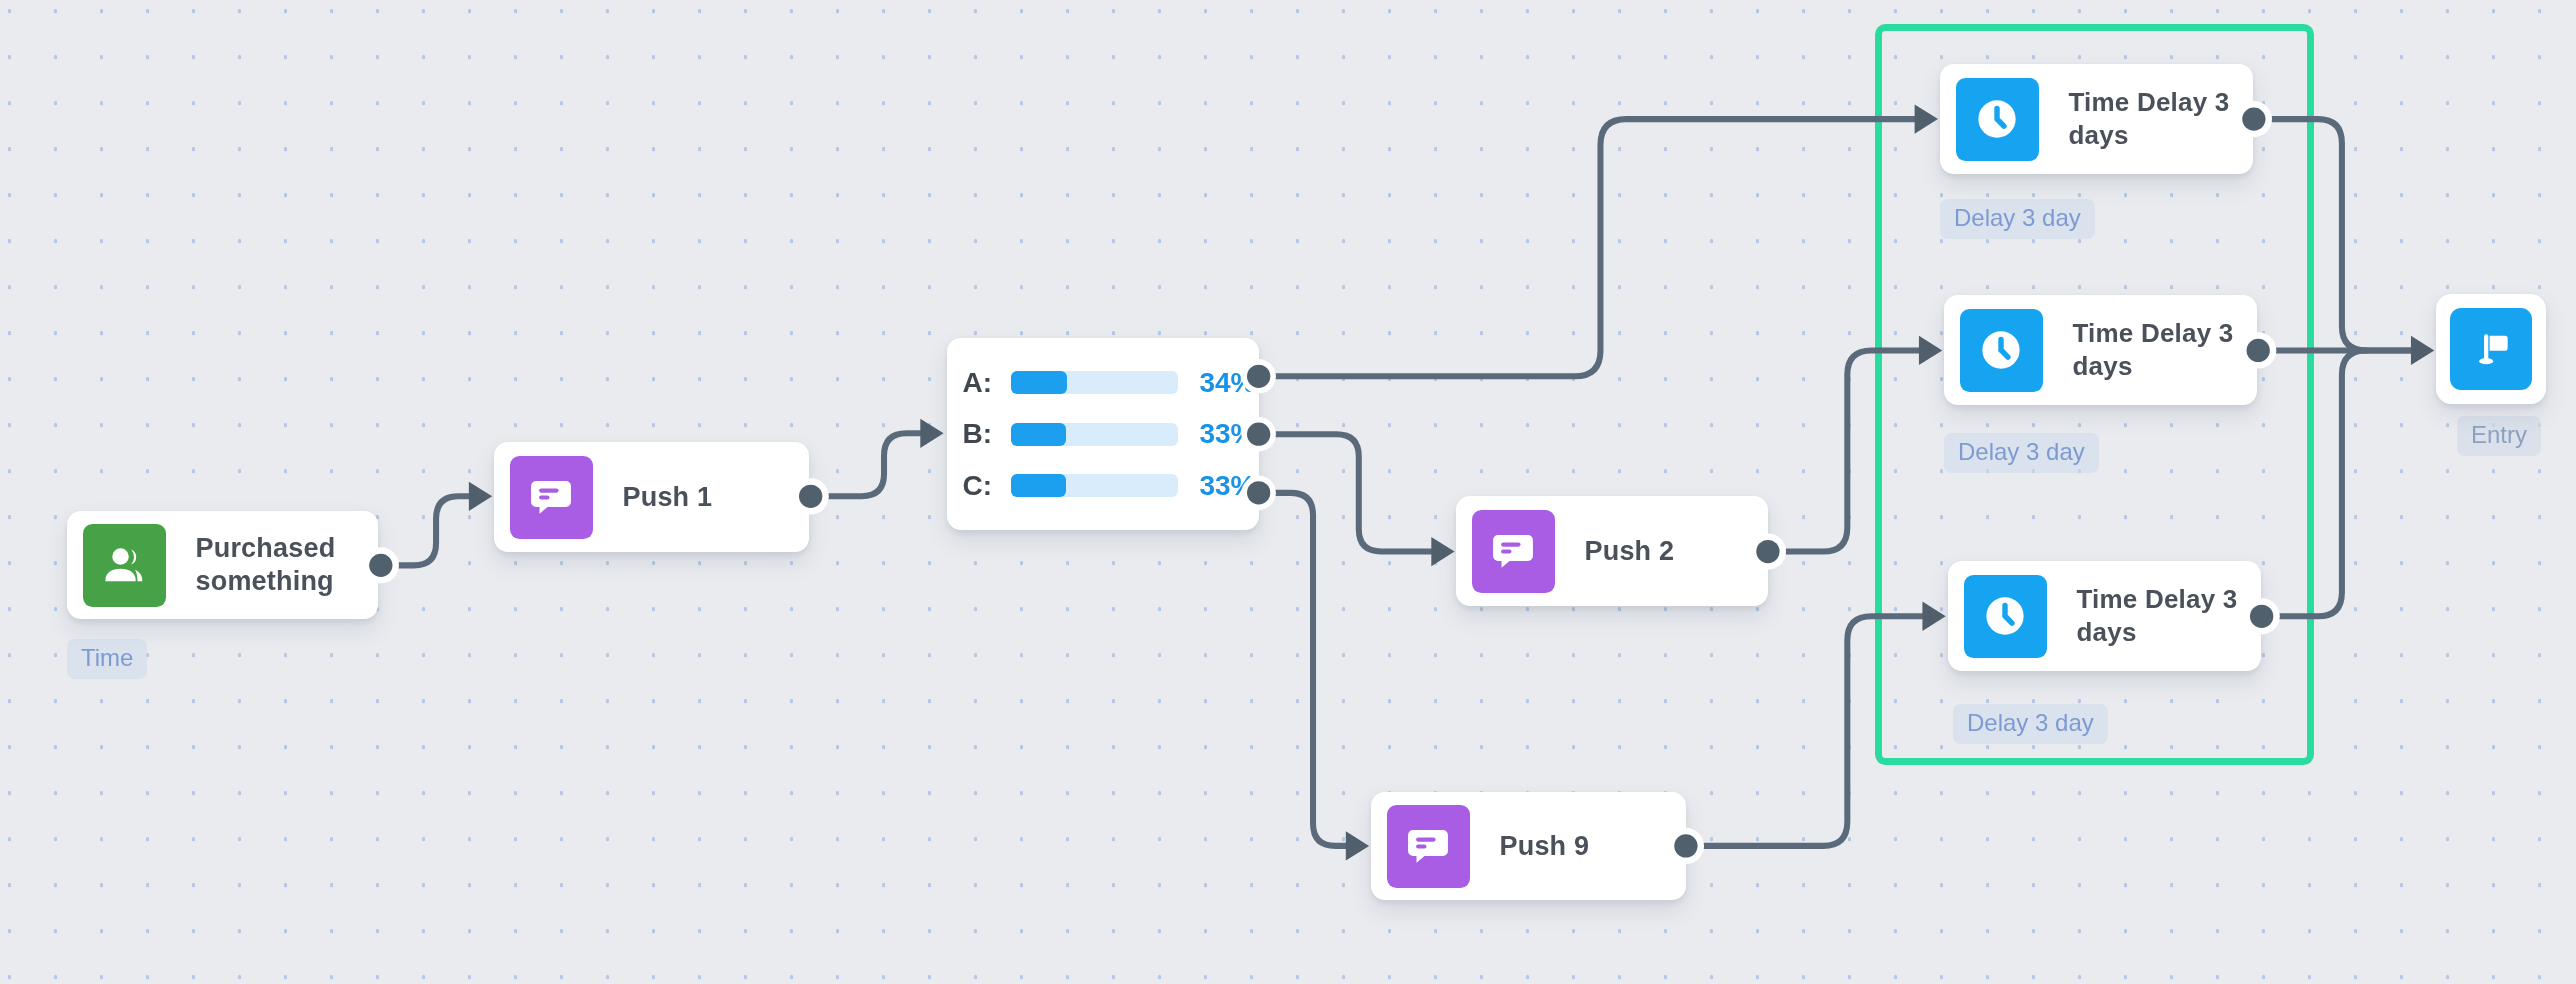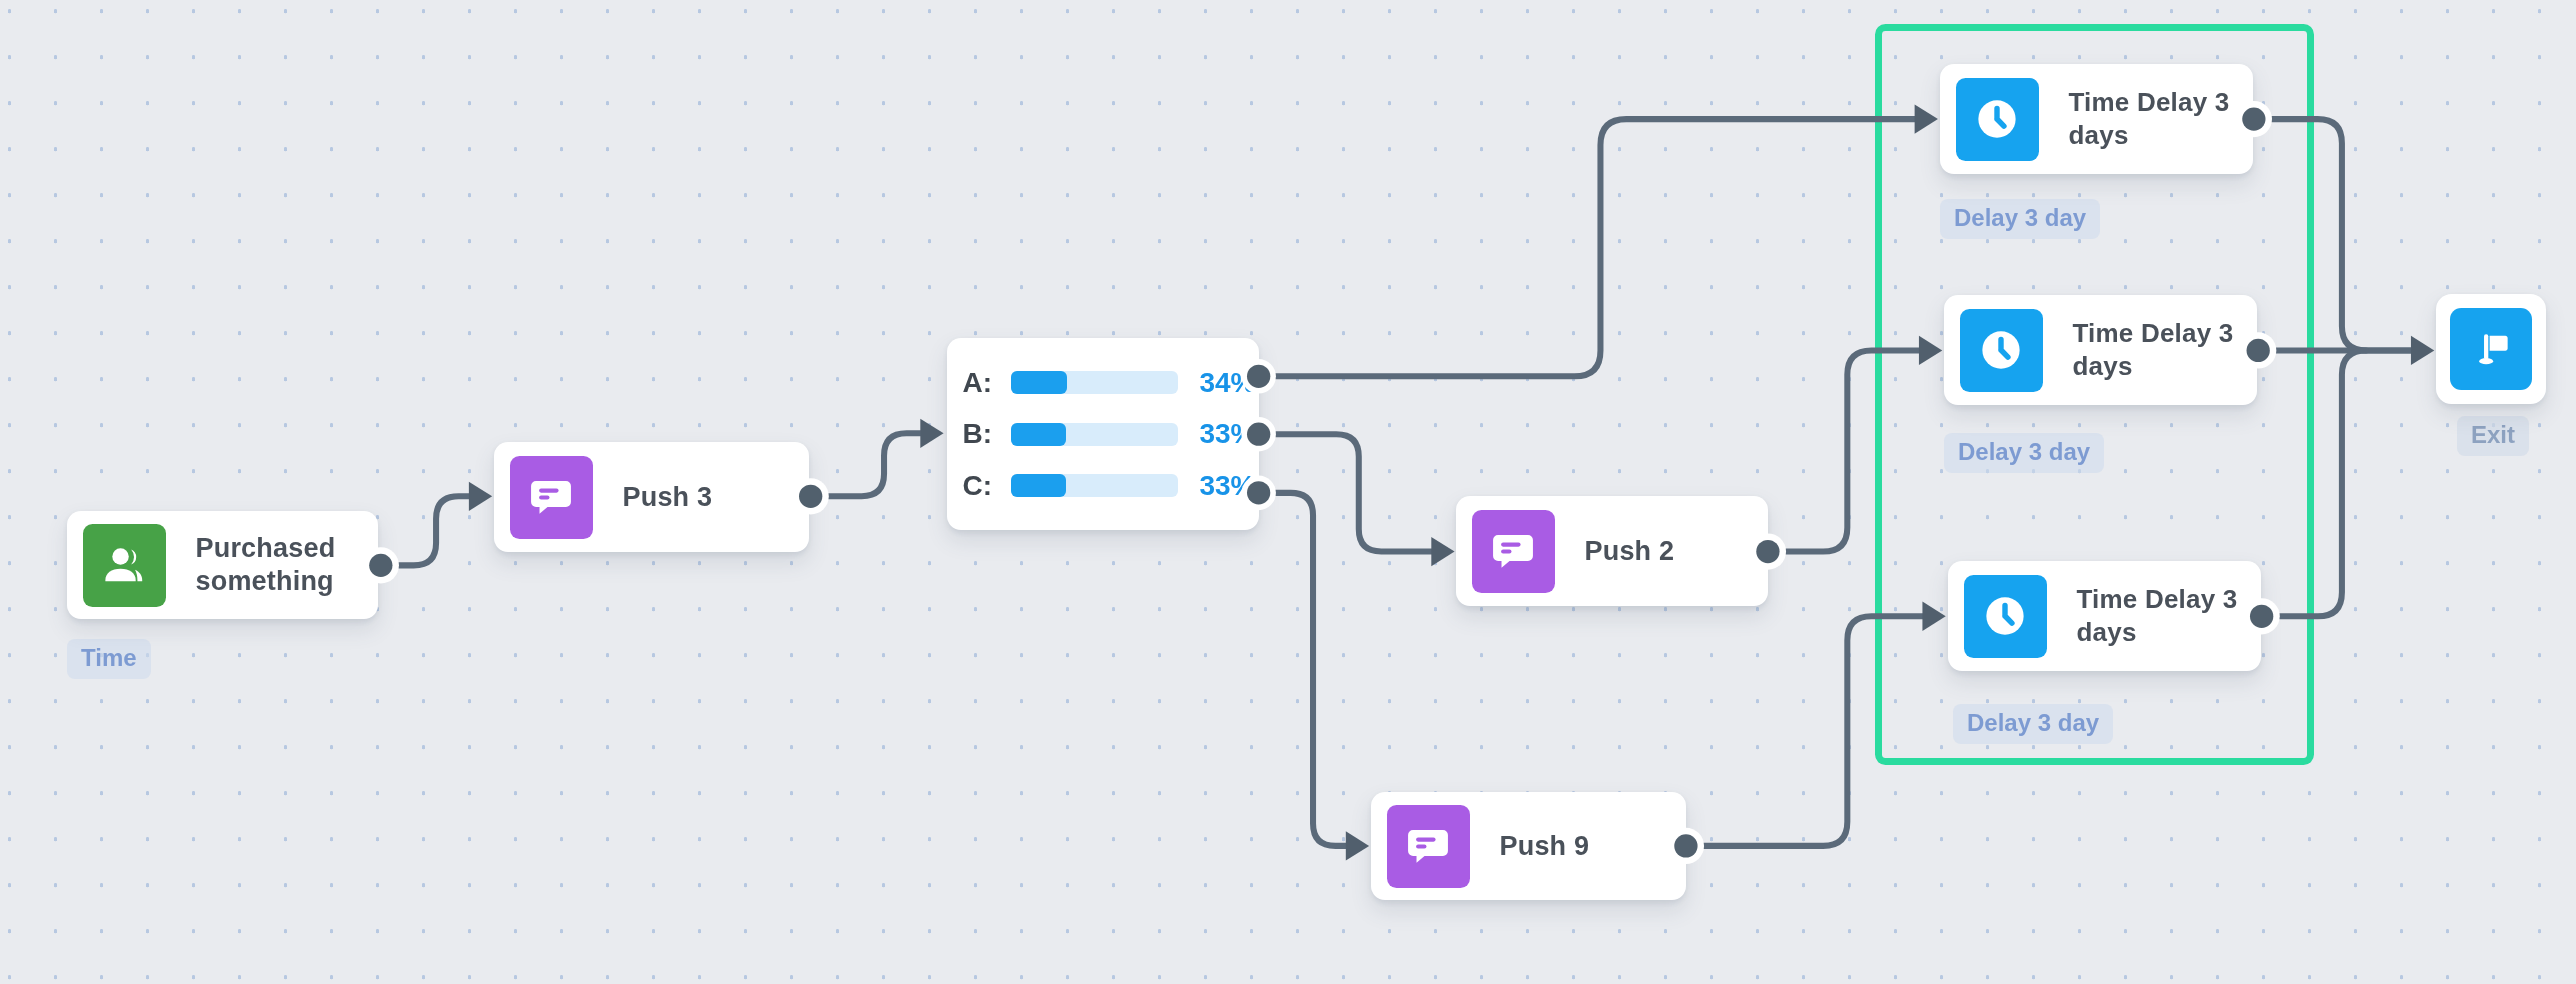--- a/index.html
+++ b/index.html
@@ -30,21 +30,21 @@
   .icon svg{width:52px;height:52px;display:block;}
   .icon.green{background:#47a247}
   .icon.purple{background:#a95ce4}
   .icon.blue{background:#16a3ef}
   .title{
     flex:1;font-size:27px;line-height:33px;color:#4a515a;font-weight:700;
     letter-spacing:0.2px;padding-right:8.6px;
   }
   .delay .title{font-size:26px;max-width:188px;}
   .badge{
-    position:absolute;z-index:2;font-size:24px;line-height:24px;font-weight:700;
+    position:absolute;z-index:2;font-size:24px;line-height:24px;font-weight:400;
     color:#7d9bd2;background:rgba(206,219,237,.55);
     padding:7px 14px 8.6px;border-radius:7.8px;white-space:nowrap;
   }
   .badge.exit-badge{color:#8da2c0;background:rgba(210,219,232,.65);}
   
   .split{flex-direction:column;align-items:stretch;gap:0;justify-content:space-between;
          padding:23px 0 23px 15.5px;}
   .split-row{display:flex;align-items:center;height:43px;}
   .ab{width:41px;font-weight:700;font-size:28px;color:#40474f;}
   .bar{width:167px;height:23px;background:#d8ecfb;border-radius:6px;margin-left:7px;}
@@ -84,21 +84,21 @@
   </div>
 
   <div class="node" style="left:494px;top:442px;width:315px;height:110px">
     <div class="icon purple">
       <svg viewBox="0 0 24 24">
         <path fill="#fff" d="M18.9 4.6H5.1A2.3 2.3 0 0 0 2.8 6.9v7.4a2.3 2.3 0 0 0 2.3 2.3h1.6v3.1l3.7-3.1h8.5a2.3 2.3 0 0 0 2.3-2.3V6.9a2.3 2.3 0 0 0-2.3-2.3z"></path>
         <rect x="6.5" y="8.1" width="9" height="1.9" rx=".95" fill="#a95ce4"></rect>
         <rect x="6.5" y="11.3" width="4.8" height="1.9" rx=".95" fill="#a95ce4"></rect>
       </svg>
     </div>
-    <div class="title">Push 3</div>
+    <div class="title">Push 1</div>
   </div>
 
   <div class="node split" style="left:947px;top:338px;width:312px;height:192px">
     <div class="split-row">
       <span class="ab">A:</span>
       <span class="bar">
           <span class="fill" style="display: block; width: 34%;"></span>
         </span>
       <span class="pct">34%</span>
     </div>
@@ -177,21 +177,21 @@
         <ellipse cx="9.85" cy="17.4" rx="3.1" ry="1.35"></ellipse>
         <path d="M11.4 6.1h7c.55 0 1 .45 1 1v4.7c0 .55-.45 1-1 1h-7z"></path>
       </svg>
     </div>
   </div>
 
   <div class="badge" style="left:67px;top:639px">Time</div>
   <div class="badge" style="left:1940px;top:199px">Delay 3 day</div>
   <div class="badge" style="left:1944px;top:433px">Delay 3 day</div>
   <div class="badge" style="left:1953px;top:704px">Delay 3 day</div>
-  <div class="badge exit-badge" style="left:2457px;top:416px">Exit</div>
+  <div class="badge exit-badge" style="left:2457px;top:416px">Entry</div>
 
   <svg class="edges" width="2576" height="984" viewBox="0 0 2984 1140">
 
     <path class="wire" d="M441 655 H479 Q505 655 505 629 V601 Q505 575 531 575 H549"></path>
     <path class="wire" d="M939 575 H998 Q1024 575 1024 549 V528 Q1024 502 1050 502 H1072"></path>
     <path class="wire" d="M1458 436 H1824 Q1854 436 1854 406 V168 Q1854 138 1884 138 H2224"></path>
     <path class="wire" d="M1458 503 H1548 Q1574 503 1574 529 V613 Q1574 639 1600 639 H1664"></path>
     <path class="wire" d="M1458 571 H1495 Q1521 571 1521 597 V954 Q1521 980 1547 980 H1565"></path>
     <path class="wire" d="M2048 639 H2112 Q2140 639 2140 611 V434 Q2140 406 2168 406 H2229"></path>
     <path class="wire" d="M1953 980 H2112 Q2140 980 2140 952 V742 Q2140 714 2168 714 H2233"></path>

